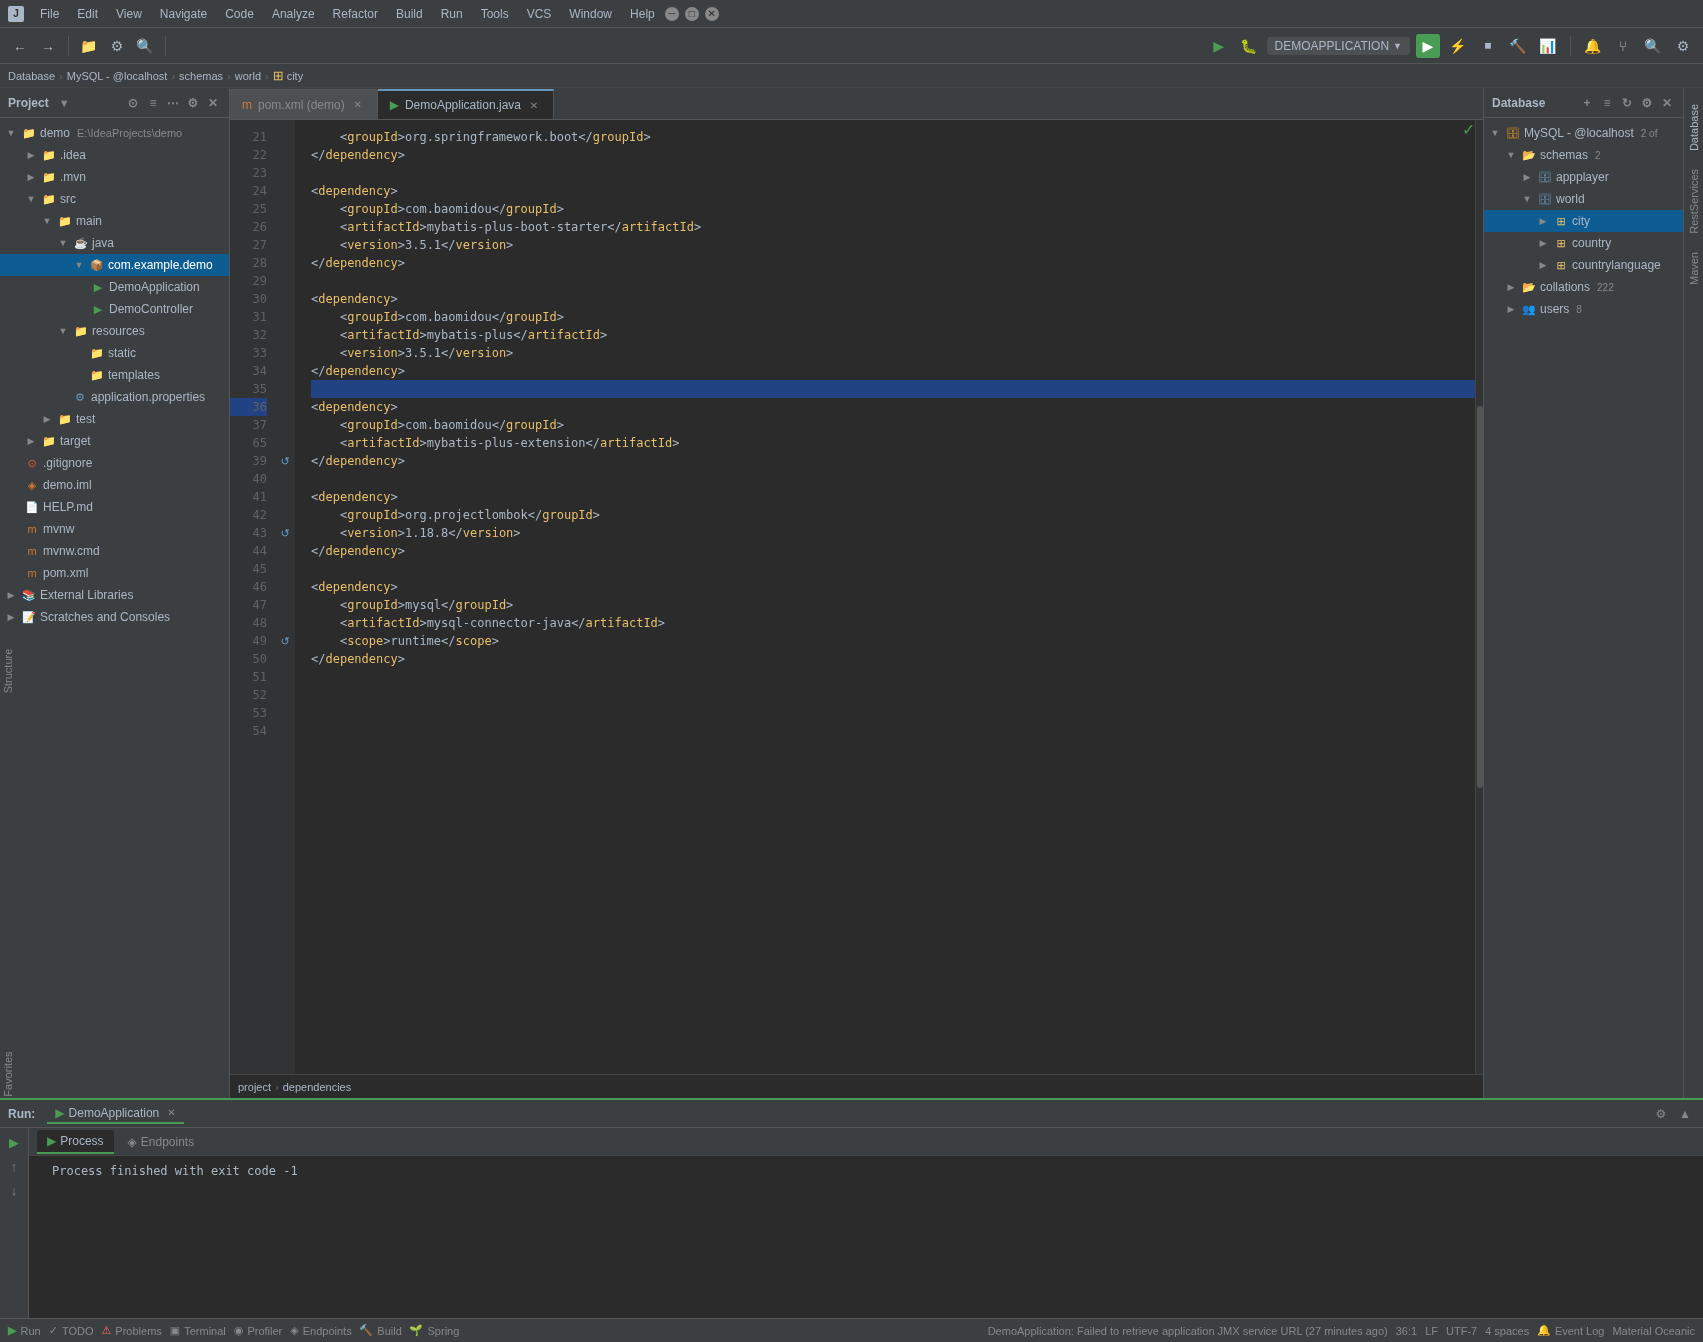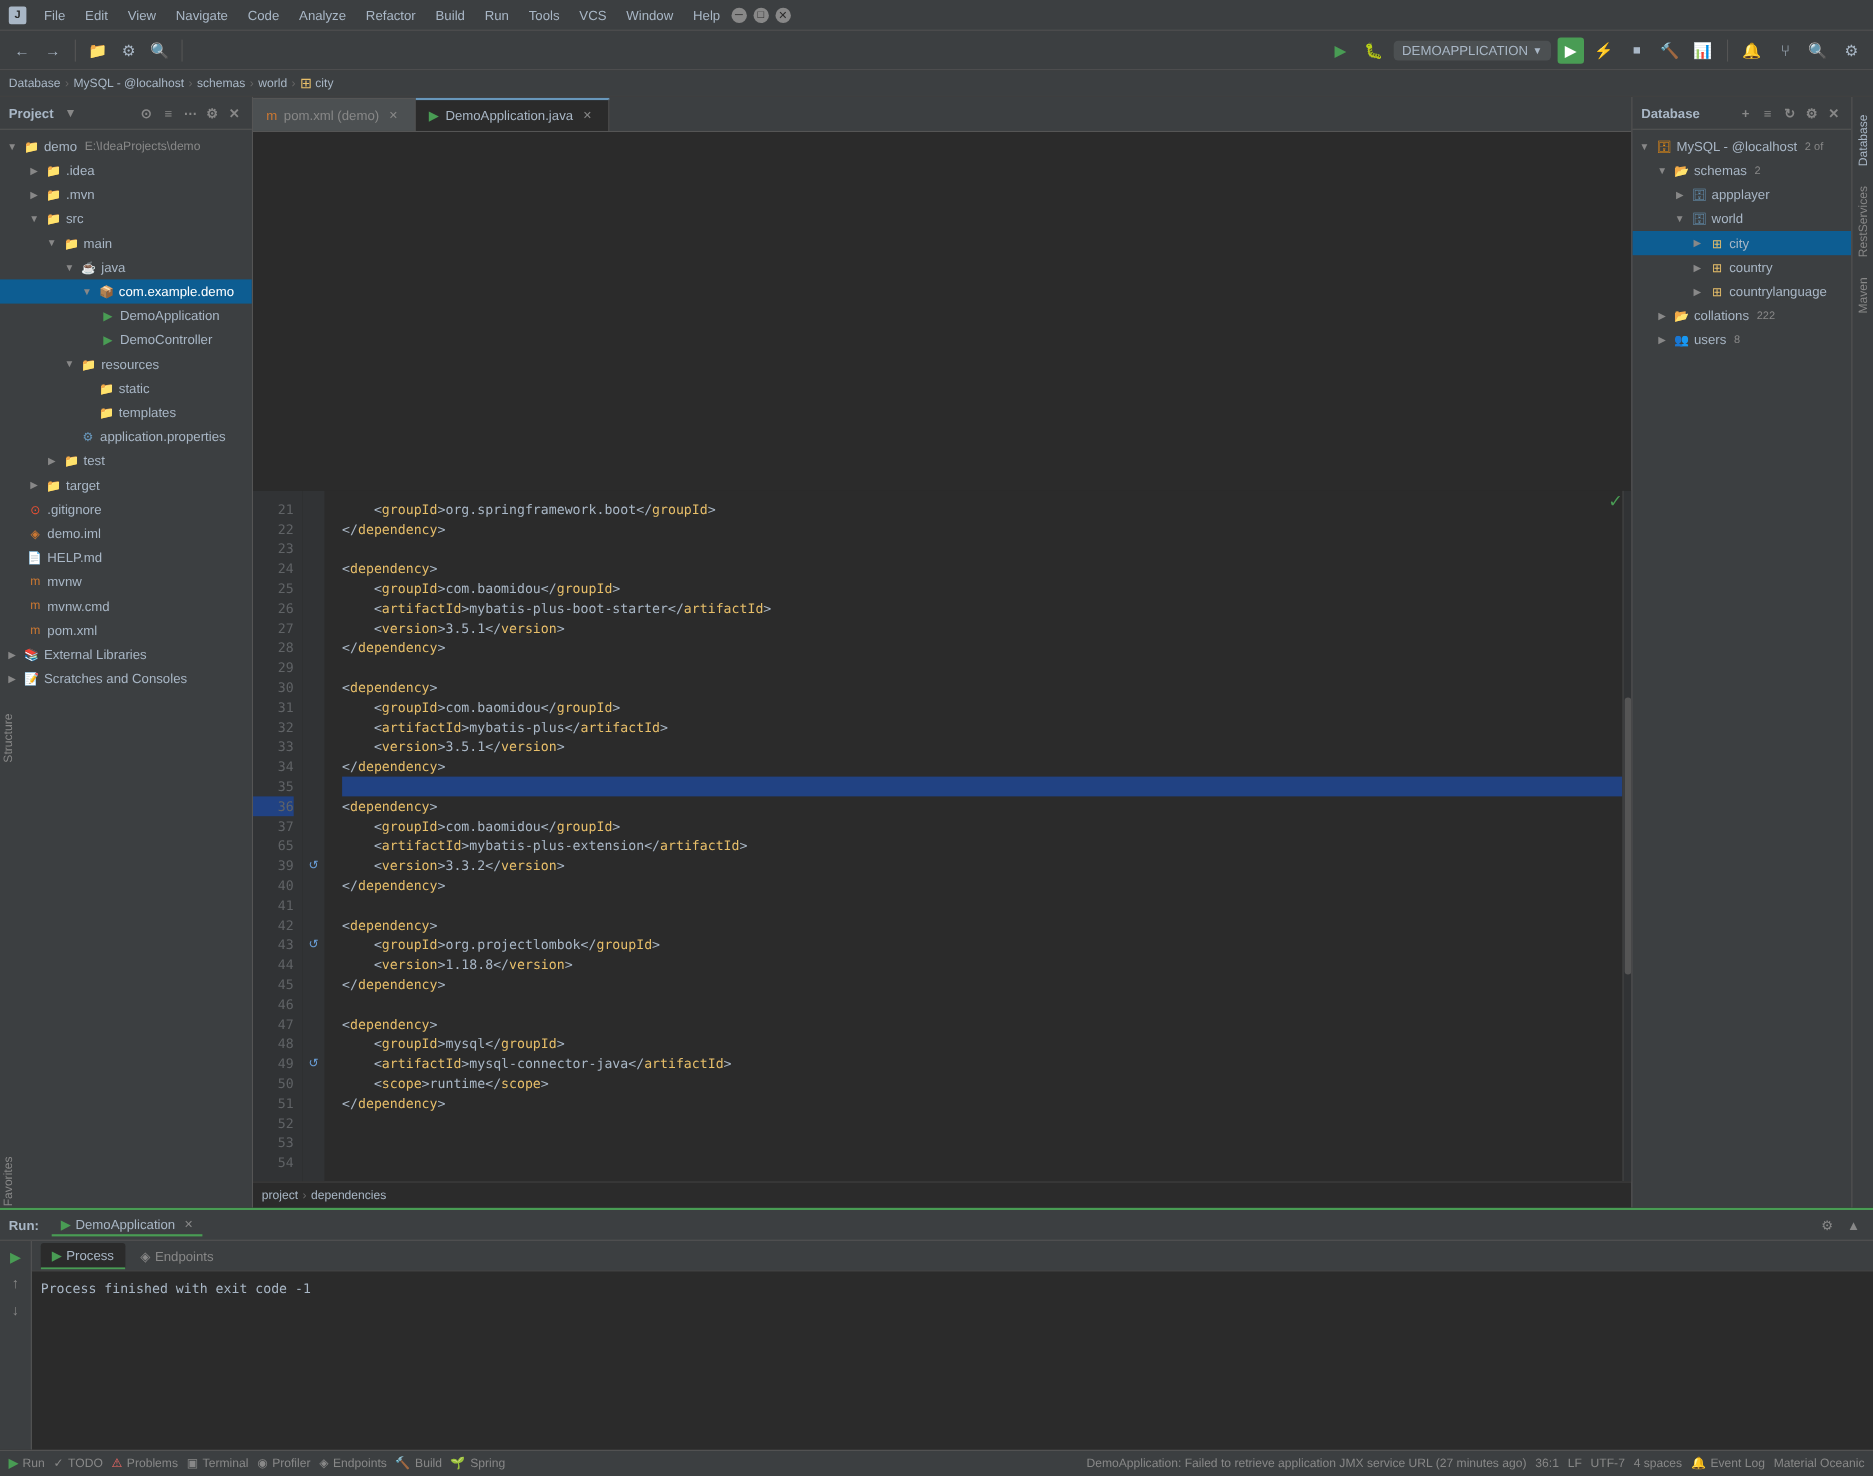--- a/index.html
+++ b/index.html
@@ -465,21 +465,21 @@
     }
     .bottom-tab.active {
       color: #a9b7c6;
       background: #2b2b2b;
       border-bottom: 2px solid #499c54;
     }
 
     .console-area {
       flex: 1;
       background: #2b2b2b;
-      padding: 6px 8px;
+      padding: 6px 23px;
       font-family: 'Consolas', monospace;
       font-size: 12px;
       color: #a9b7c6;
       overflow-y: auto;
       line-height: 18px;
     }
     .console-area::-webkit-scrollbar { width: 6px; }
     .console-area::-webkit-scrollbar-track { background: #2b2b2b; }
     .console-area::-webkit-scrollbar-thumb { background: #555; border-radius: 3px; }
 
@@ -562,21 +562,20 @@
       display: flex;
       flex: 1;
       overflow: hidden;
     }
 
     .editor-wrapper {
       position: relative;
       display: flex;
       flex: 1;
       overflow: hidden;
-      align-items: flex-end;
     }
   </style>
 </head>
 <body>
 
 <div class="menu-bar">
   <div class="app-icon">J</div>
   <span class="menu-item">File</span>
   <span class="menu-item">Edit</span>
   <span class="menu-item">View</span>
@@ -893,21 +892,20 @@
           <span class="code-line"> </span>
           <span class="code-line"><span class="xml-bracket">&lt;</span><span class="xml-tag">dependency</span><span class="xml-bracket">&gt;</span></span>
           <span class="code-line">    <span class="xml-bracket">&lt;</span><span class="xml-tag">groupId</span><span class="xml-bracket">&gt;</span><span class="xml-text">com.baomidou</span><span class="xml-bracket">&lt;/</span><span class="xml-tag">groupId</span><span class="xml-bracket">&gt;</span></span>
           <span class="code-line">    <span class="xml-bracket">&lt;</span><span class="xml-tag">artifactId</span><span class="xml-bracket">&gt;</span><span class="xml-text">mybatis-plus</span><span class="xml-bracket">&lt;/</span><span class="xml-tag">artifactId</span><span class="xml-bracket">&gt;</span></span>
           <span class="code-line">    <span class="xml-bracket">&lt;</span><span class="xml-tag">version</span><span class="xml-bracket">&gt;</span><span class="xml-text">3.5.1</span><span class="xml-bracket">&lt;/</span><span class="xml-tag">version</span><span class="xml-bracket">&gt;</span></span>
           <span class="code-line"><span class="xml-bracket">&lt;/</span><span class="xml-tag">dependency</span><span class="xml-bracket">&gt;</span></span>
           <span class="code-line" style="background:#214283;display:block;"> </span>
           <span class="code-line"><span class="xml-bracket">&lt;</span><span class="xml-tag">dependency</span><span class="xml-bracket">&gt;</span></span>
           <span class="code-line">    <span class="xml-bracket">&lt;</span><span class="xml-tag">groupId</span><span class="xml-bracket">&gt;</span><span class="xml-text">com.baomidou</span><span class="xml-bracket">&lt;/</span><span class="xml-tag">groupId</span><span class="xml-bracket">&gt;</span></span>
           <span class="code-line">    <span class="xml-bracket">&lt;</span><span class="xml-tag">artifactId</span><span class="xml-bracket">&gt;</span><span class="xml-text">mybatis-plus-extension</span><span class="xml-bracket">&lt;/</span><span class="xml-tag">artifactId</span><span class="xml-bracket">&gt;</span></span>
-          <span class="code-line">    <span class="xml-bracket">&lt;</span><span class="xml-tag">version</span><span class="xml-bracket">&gt;</span><span class="xml-text">3.3.2</span><span class="xml-bracket">&lt;/</span><span class="xml-tag">version</span><span class="xml-bracket">&gt;</span></span>
           <span class="code-line"><span class="xml-bracket">&lt;/</span><span class="xml-tag">dependency</span><span class="xml-bracket">&gt;</span></span>
           <span class="code-line"> </span>
           <span class="code-line"><span class="xml-bracket">&lt;</span><span class="xml-tag">dependency</span><span class="xml-bracket">&gt;</span></span>
           <span class="code-line">    <span class="xml-bracket">&lt;</span><span class="xml-tag">groupId</span><span class="xml-bracket">&gt;</span><span class="xml-text">org.projectlombok</span><span class="xml-bracket">&lt;/</span><span class="xml-tag">groupId</span><span class="xml-bracket">&gt;</span></span>
           <span class="code-line">    <span class="xml-bracket">&lt;</span><span class="xml-tag">version</span><span class="xml-bracket">&gt;</span><span class="xml-text">1.18.8</span><span class="xml-bracket">&lt;/</span><span class="xml-tag">version</span><span class="xml-bracket">&gt;</span></span>
           <span class="code-line"><span class="xml-bracket">&lt;/</span><span class="xml-tag">dependency</span><span class="xml-bracket">&gt;</span></span>
           <span class="code-line"> </span>
           <span class="code-line"><span class="xml-bracket">&lt;</span><span class="xml-tag">dependency</span><span class="xml-bracket">&gt;</span></span>
           <span class="code-line">    <span class="xml-bracket">&lt;</span><span class="xml-tag">groupId</span><span class="xml-bracket">&gt;</span><span class="xml-text">mysql</span><span class="xml-bracket">&lt;/</span><span class="xml-tag">groupId</span><span class="xml-bracket">&gt;</span></span>
           <span class="code-line">    <span class="xml-bracket">&lt;</span><span class="xml-tag">artifactId</span><span class="xml-bracket">&gt;</span><span class="xml-text">mysql-connector-java</span><span class="xml-bracket">&lt;/</span><span class="xml-tag">artifactId</span><span class="xml-bracket">&gt;</span></span>

